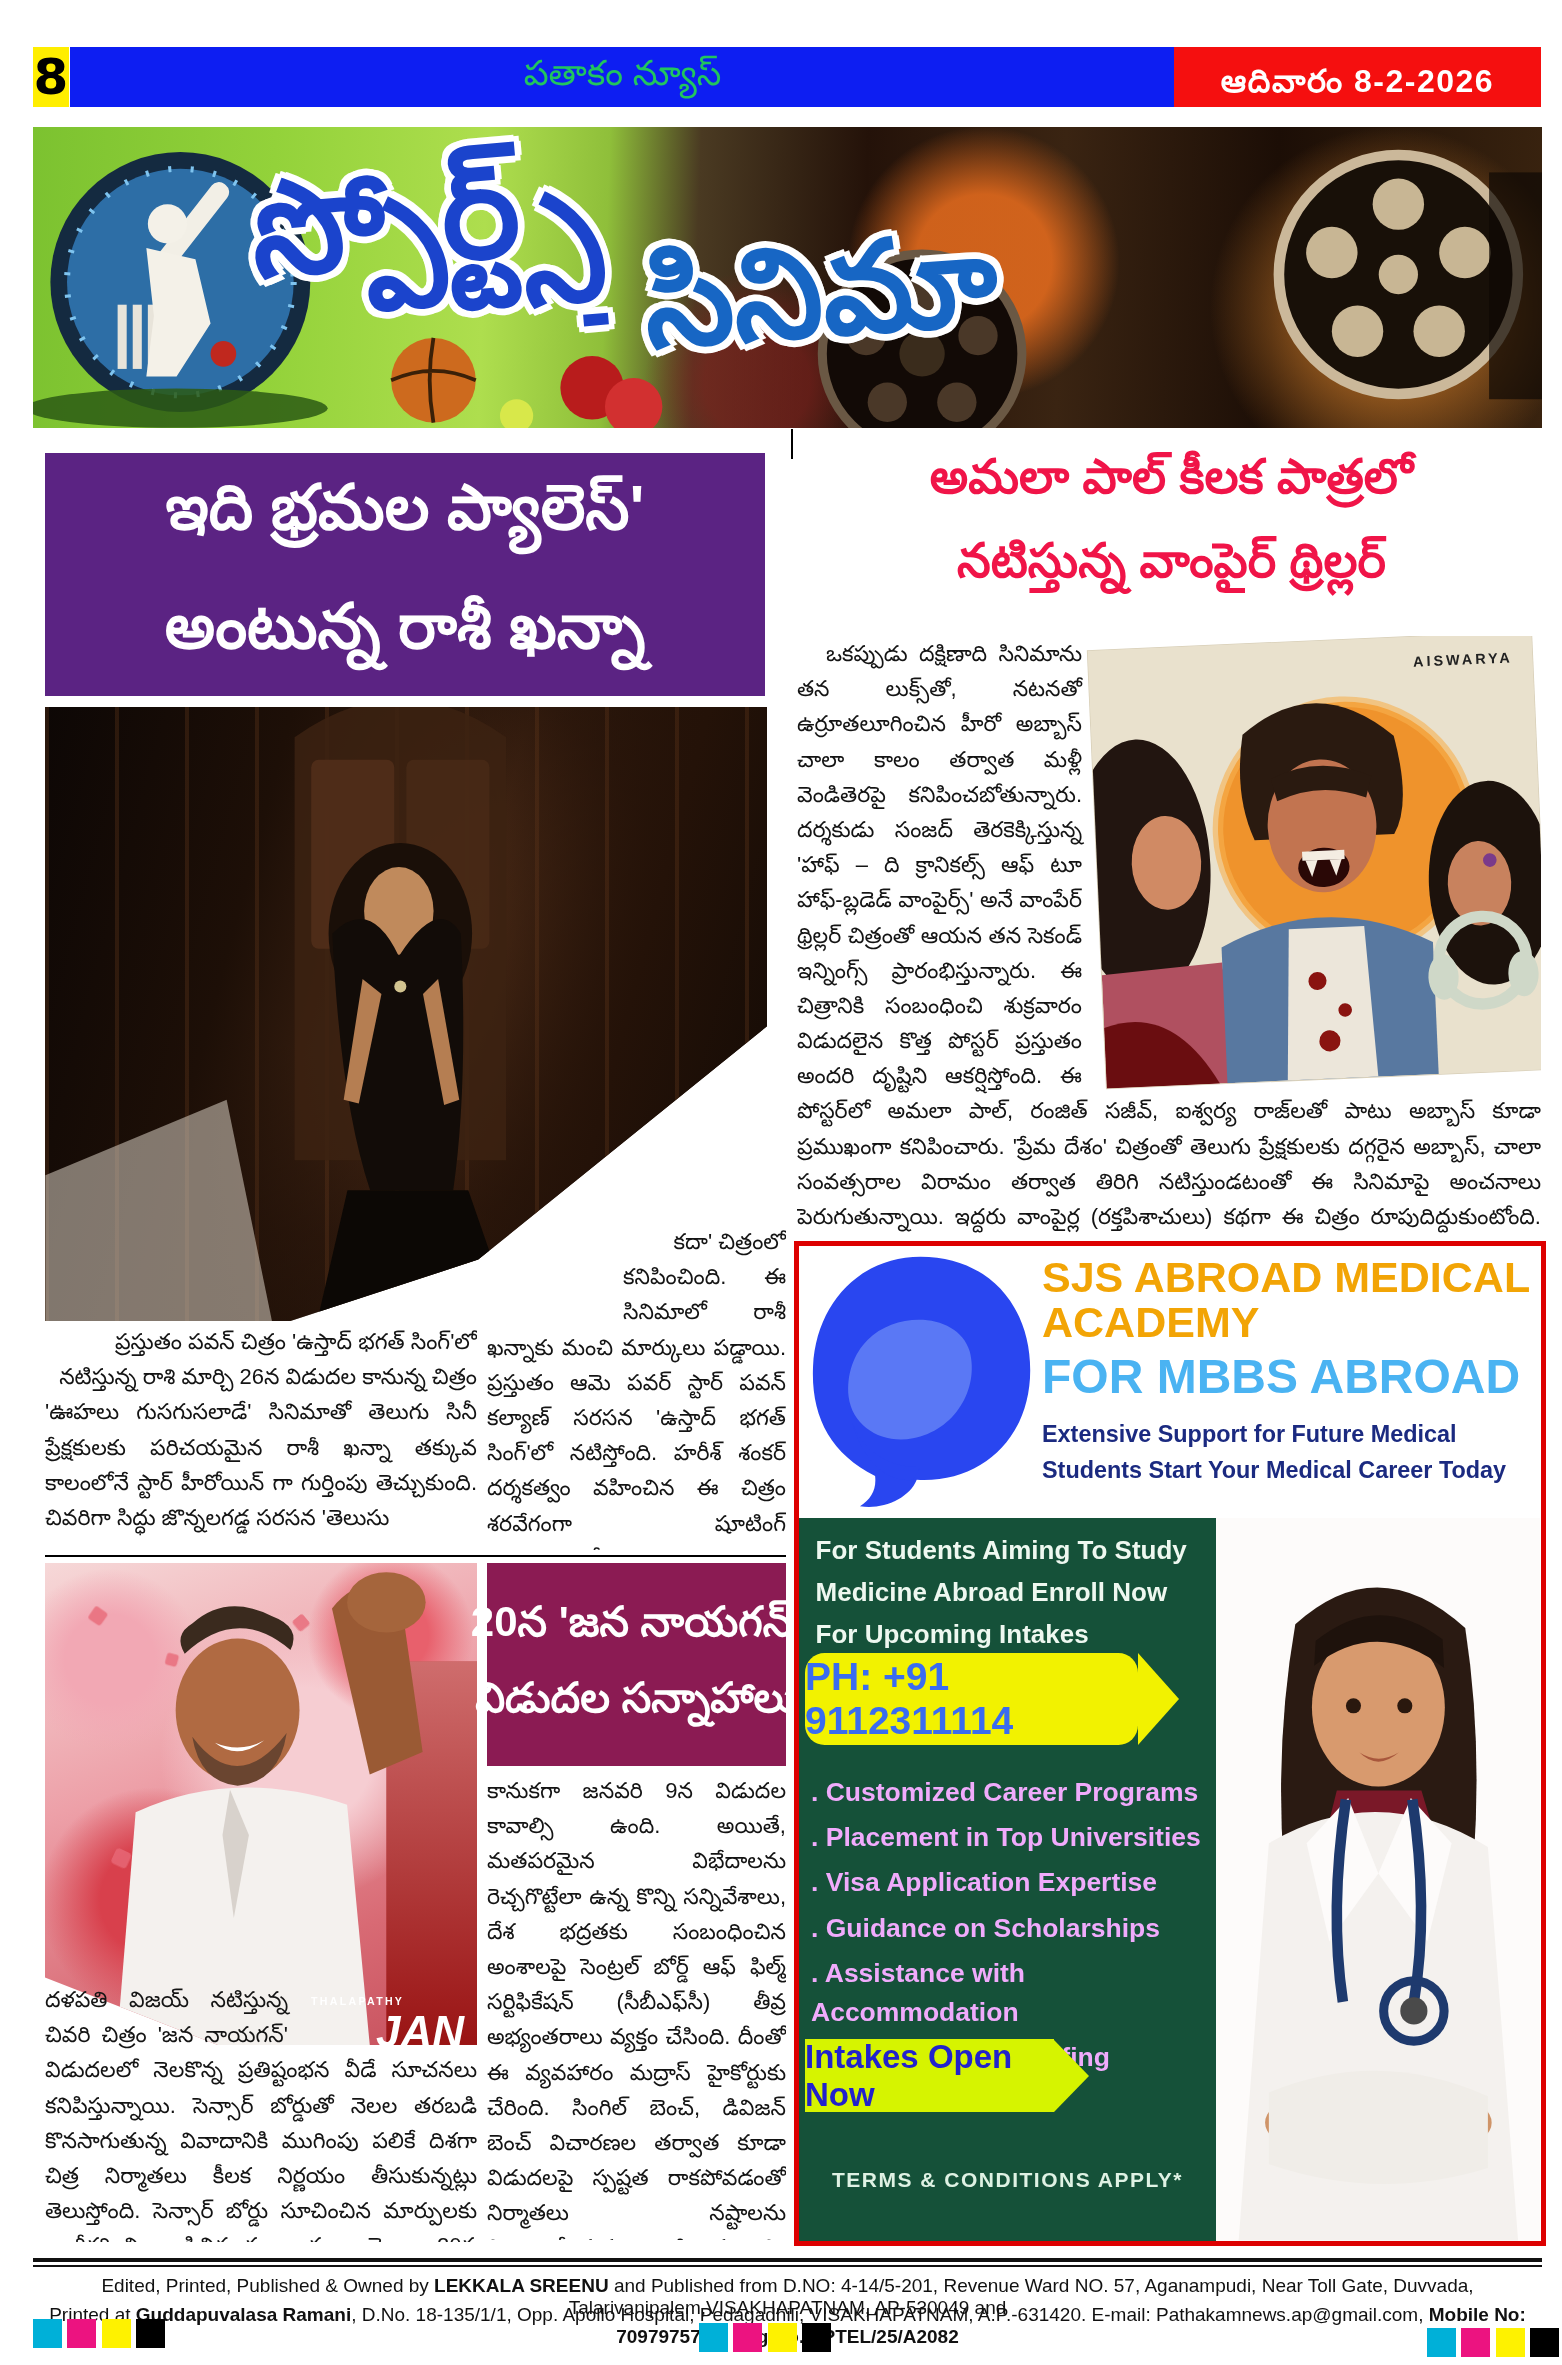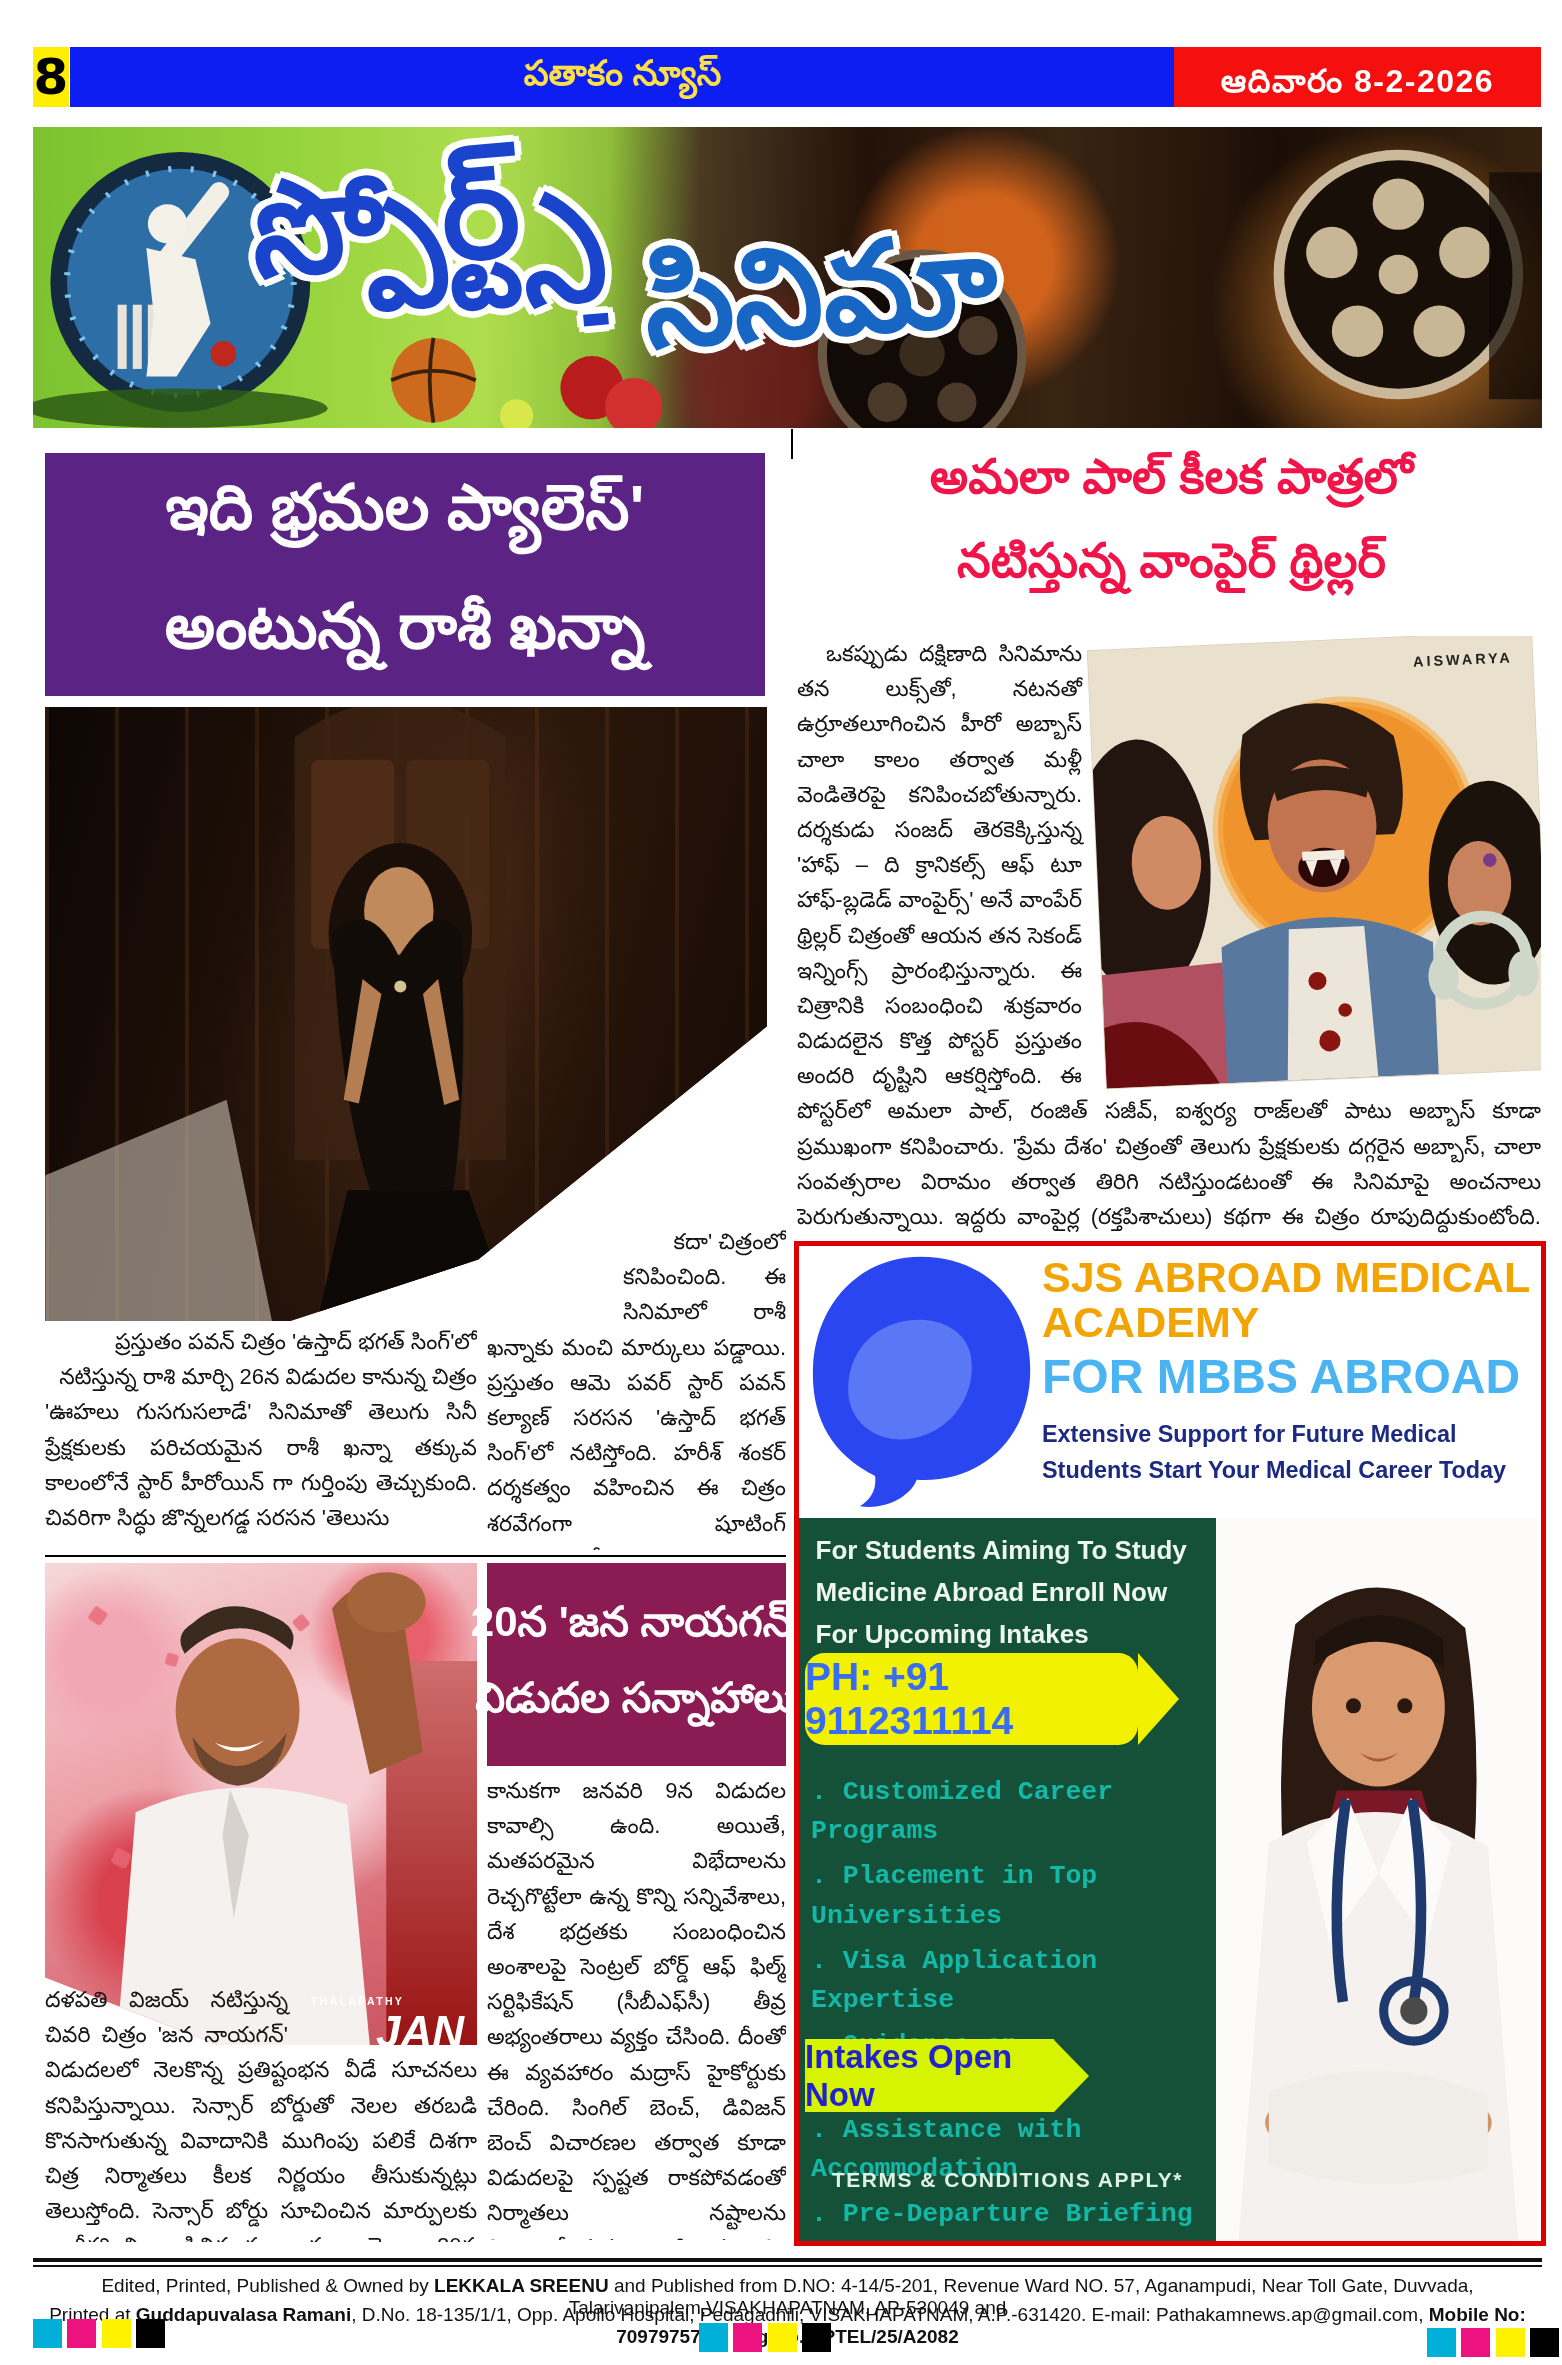--- a/index.html
+++ b/index.html
@@ -9,21 +9,21 @@
     margin:0 auto; overflow:hidden; color:#1a1a1a;
   }
   .abs { position:absolute; }
 
   
   #pagenum-box { left:33px; top:47px; width:36px; height:60px; background:#ffee00;
     display:flex; align-items:center; justify-content:center;
     font-size:50px; font-weight:bold; color:#000; font-family:"DejaVu Sans",sans-serif; }
   #masthead-bar { left:70px; top:47px; width:1105px; height:60px; background:#0d1ef2;
     display:flex; align-items:center; justify-content:center; }
-  #masthead-bar .t { color:#fde047; font-size:35px; font-weight:bold; }
+  #masthead-bar .t { color:#22c55e; font-size:35px; font-weight:normal; }
   #date-bar { left:1174px; top:47px; width:367px; height:60px; background:#f50f0f;
     display:flex; align-items:flex-end; justify-content:center; }
   #date-bar .t { color:#fff; font-size:32px; font-weight:bold; letter-spacing:1.5px; }
 
   
   #banner { left:33px; top:127px; width:1509px; height:301px; overflow:hidden;
     background:
       radial-gradient(circle at 63% 45%, rgba(235,110,30,.85) 0 68px, rgba(235,110,30,0) 136px),
       radial-gradient(circle at 90% 60%, rgba(200,120,40,.6) 0 91px, rgba(200,120,40,0) 181px),
       radial-gradient(circle at 48% 85%, rgba(140,30,30,.55) 0 53px, rgba(140,30,30,0) 113px),
@@ -105,21 +105,21 @@
   #ad-green { position:absolute; left:0; top:272px; width:417px; height:723px; background:#155139; }
   #ad-doctor { position:absolute; left:417px; top:272px; width:324px; height:723px; background:#fdfbfa; }
   #ad-pitch { position:absolute; left:16.6px; top:10.6px; width:382px; color:#eef8f0;
     font-size:26px; font-weight:bold; line-height:1.62; }
   .arrow-banner { position:absolute; display:flex; align-items:center; justify-content:center; }
   .arrow-banner .pt { position:absolute; left:100%; width:0; height:0; }
   #ad-phone { left:6px; top:135px; width:333px; height:92px; background:#f2f200; border-radius:19.7px; }
   #ad-phone .pt { border-left:41px solid #f2f200; border-top:46px solid transparent; border-bottom:46px solid transparent; }
   #ad-phone .t { color:#3a6cf0; font-size:39px; font-weight:bold; }
   #ad-bullets { position:absolute; left:12px; top:255px; list-style:none; }
-  #ad-bullets li { color:#14b8a6; font-size:26.5px; font-weight:bold; line-height:1.48; margin-bottom:6px;font-family:Liberation Mono, monospace; }
+  #ad-bullets li { color:#f0abfc; font-size:26.5px; font-weight:bold; line-height:1.48; margin-bottom:6px; }
   #ad-intakes { left:6px; top:521px; width:249px; height:73px; background:#d6f400; }
   #ad-intakes .pt { border-left:35px solid #d6f400; border-top:36px solid transparent; border-bottom:36px solid transparent; }
   #ad-intakes .t { color:#2222cc; font-size:33px; font-weight:bold; }
   #ad-terms { position:absolute; left:0; top:650px; width:100%; text-align:center;
     color:#dff2e4; font-size:21px; font-weight:bold; letter-spacing:1.5px; }
 
   
   #footer-rule1 { left:33px; top:2258px; width:1509px; height:3.8px; background:#111; }
   #footer-rule2 { left:33px; top:2265px; width:1509px; height:1.5px; background:#111; }
   .footer-line { left:33px; width:1509px; text-align:center; font-size:19px; color:#111; }

